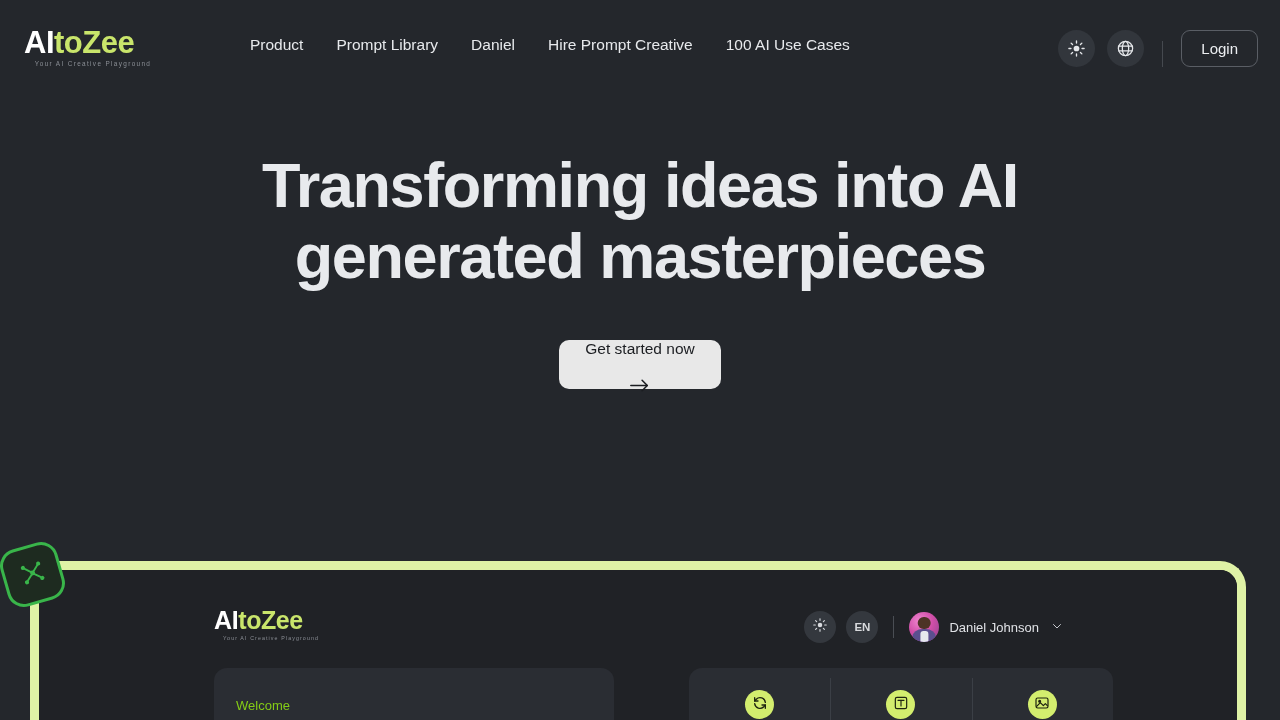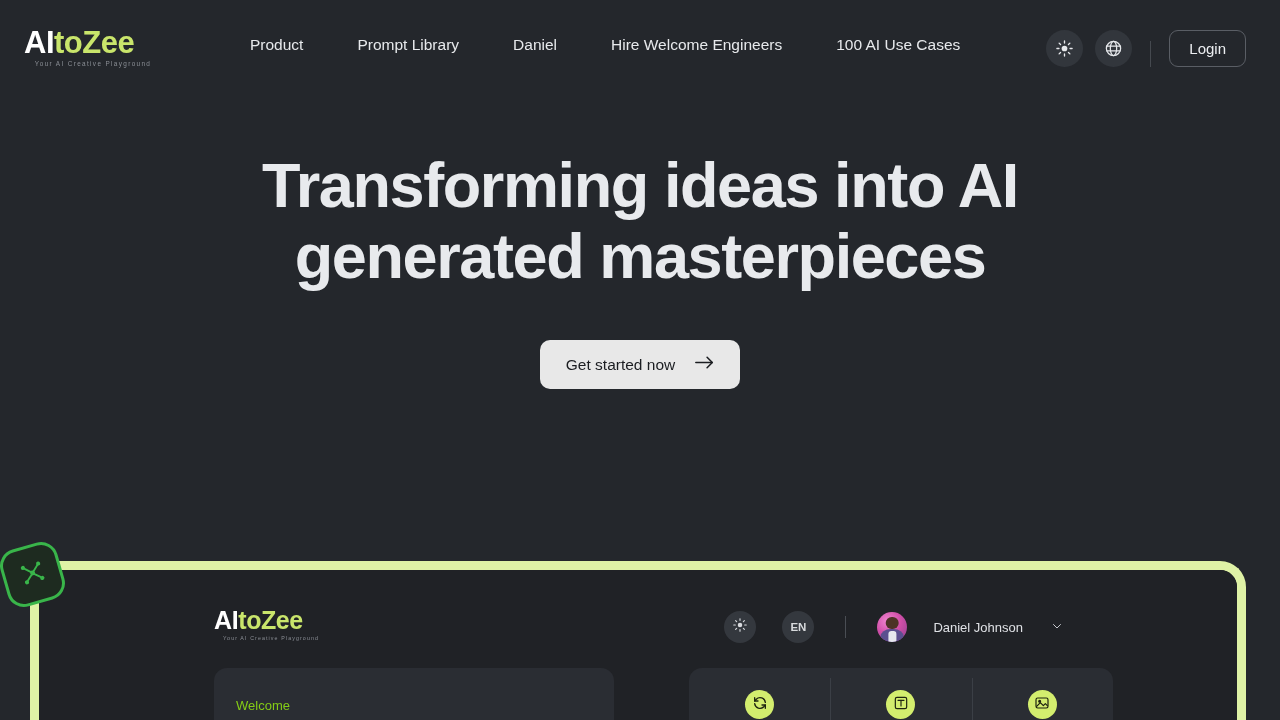--- a/index.html
+++ b/index.html
@@ -23,29 +23,29 @@
   }
   .logo-ai { color:#ffffff; }
   .logo-tozee { color:#c9e56b; }
   .logo-tag {
     color:#8b8f96; font-size:6.4px; letter-spacing:1.35px;
     margin-top:2px; white-space:nowrap; text-align:center; width:138px;
   }
 
   .nav-links {
     position:absolute; left:250px; top:36px;
-    display:flex; align-items:center; gap:54px;
+    display:flex; align-items:center; gap:33px;
   }
   .nav-link {
     color:#e7e9ec; font-size:15.5px; text-decoration:none;
     white-space:nowrap; cursor:pointer;
   }
 
   .nav-right {
-    position:absolute; right:34px; top:30px;
+    position:absolute; right:22px; top:30px;
     display:flex; align-items:flex-end; gap:12px;
   }
   .icon-btn {
     width:37px; height:37px; border-radius:50%;
     background:#32363c; display:flex; align-items:center;
     justify-content:center; cursor:pointer; flex:none;
   }
   .icon-btn svg { display:block; }
   .nav-divider { width:1px; height:26px; background:#45494f; margin:0 6px; }
   .login-btn {
@@ -65,20 +65,21 @@
   .hero-sub {
     color:#a9adb4; font-size:17.5px; line-height:1.6;
     margin-top:28px; max-width:740px; margin-left:auto; margin-right:auto;
   }
   .cta-wrap { margin-top:48px; display:flex; justify-content:center; }
   .cta-btn {
     background:#e8e8e8; color:#1b1d21; border:none; border-radius:10px;
     height:49px; padding:0 26px; font-size:15.5px; font-weight:500;
     display:inline-flex; align-items:center; gap:20px; cursor:pointer;
     font-family:"Liberation Sans", sans-serif;
+    flex-direction:column;
   }
 
   
   .frame {
     position:absolute; left:30px; top:561px; width:1216px; height:300px;
     border:9px solid #dff2a6; border-bottom:none;
     border-radius:26px 26px 0 0;
     background:#202328;
     overflow:hidden;
   }
@@ -96,21 +97,21 @@
   
   .dash-head {
     position:absolute; left:0; top:24px; width:100%; height:60px;
   }
   .dash-logo { position:absolute; left:175px; top:14px; width:118px; }
   .dash-logo .logo-text { font-size:25px; letter-spacing:-0.4px; }
   .dash-logo .logo-tag { font-size:5.3px; letter-spacing:1.1px; width:114px; }
 
   .dash-right {
     position:absolute; right:174px; top:17px;
-    display:flex; align-items:center; gap:26px;
+    display:flex; align-items:center; gap:10px;
   }
   .dash-icon-btn {
     width:32px; height:32px; border-radius:50%; background:#34383e;
     display:flex; align-items:center; justify-content:center;
     cursor:pointer; flex:none;
   }
   .lang-badge {
     width:32px; height:32px; border-radius:50%; background:#34383e;
     display:flex; align-items:center; justify-content:center;
     color:#d8dadd; font-size:11.5px; font-weight:600; cursor:pointer; flex:none;
@@ -172,21 +173,21 @@
 
     <div class="logo-wrap">
       <div class="logo-text"><span class="logo-ai">AI</span><span class="logo-tozee">toZee</span></div>
       <div class="logo-tag">Your AI Creative Playground</div>
     </div>
 
     <nav class="nav-links">
       <a class="nav-link">Product</a>
       <a class="nav-link">Prompt Library</a>
       <a class="nav-link">Daniel</a>
-      <a class="nav-link">Hire Welcome Engineers</a>
+      <a class="nav-link">Hire Prompt Creative</a>
       <a class="nav-link">100 AI Use Cases</a>
     </nav>
 
     <div class="nav-right">
       <div class="icon-btn">
         <span>
           <svg width="19" height="19" viewBox="0 0 24 24" fill="none" stroke="#e6e8eb" stroke-width="1.7" stroke-linecap="round">
             <circle cx="12" cy="12" r="3.6" fill="#e6e8eb" stroke="none"></circle>
             <line x1="12" y1="2.4" x2="12" y2="5"></line>
               <line x1="12" y1="19" x2="12" y2="21.6"></line>

